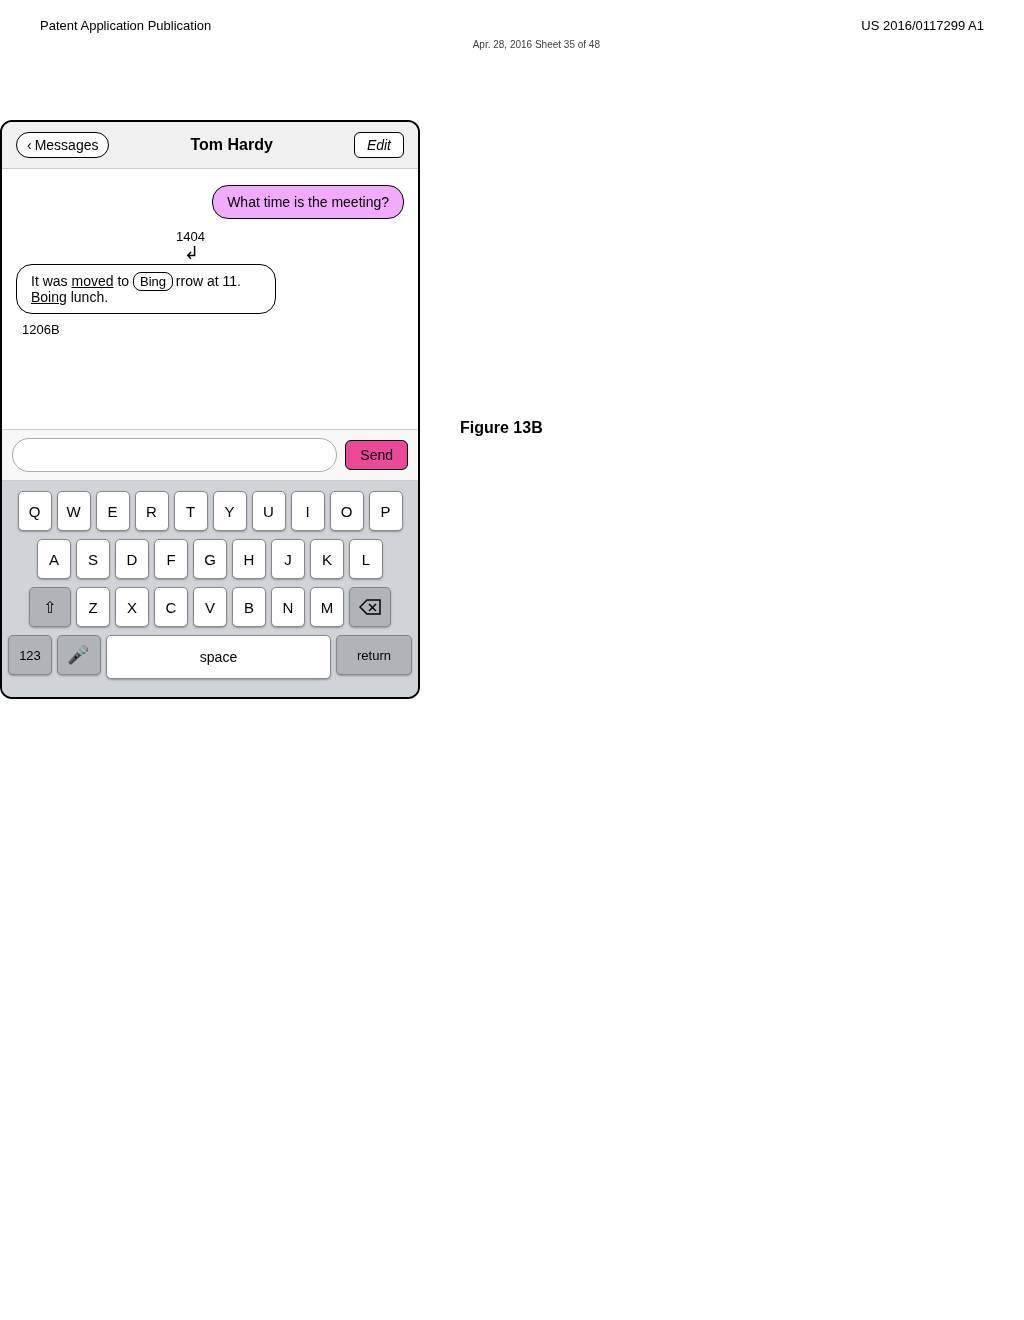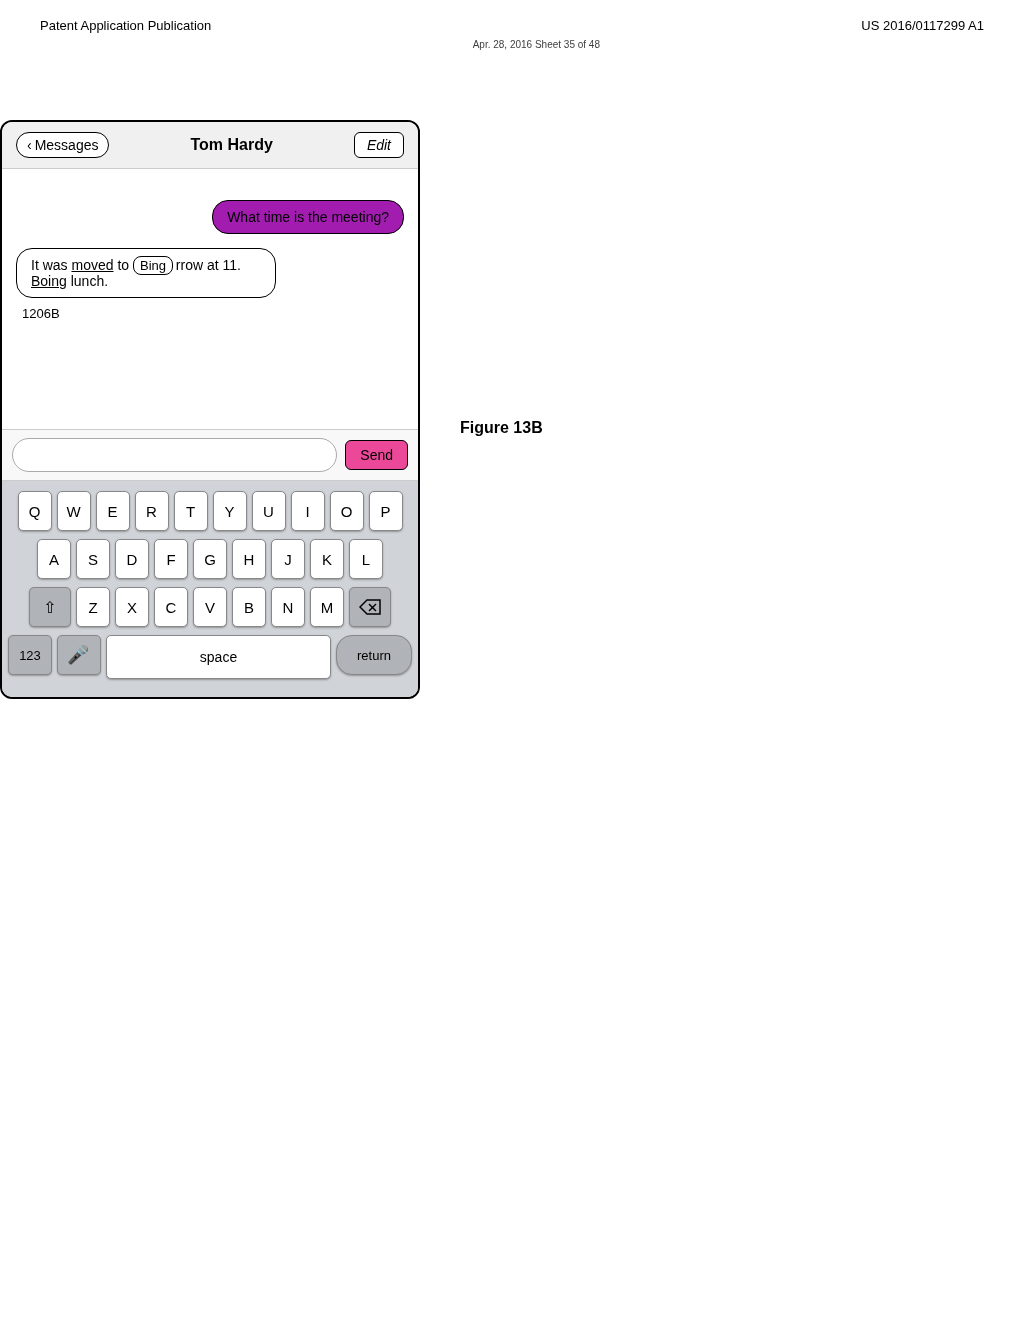--- a/index.html
+++ b/index.html
@@ -91,28 +91,27 @@
       position: relative;
     }
 
     
     .msg-outgoing {
       display: flex;
       justify-content: flex-end;
       margin-bottom: 14px;
     }
     .bubble-outgoing {
-      background: #a21caf;
+      background: #f0abfc;
       border: 1.5px solid #000;
       border-radius: 16px;
       padding: 8px 14px;
       font-size: 14px;
       max-width: 220px;
       color: #000;
-      margin-top: 15px;
     }
 
     
     .msg-incoming {
       display: flex;
       justify-content: flex-start;
       margin-bottom: 6px;
       position: relative;
     }
     .bubble-incoming {
@@ -236,21 +235,21 @@
       display: flex;
       align-items: center;
       justify-content: center;
       font-size: 14px;
       cursor: pointer;
       box-shadow: 0 1px 2px rgba(0,0,0,0.3);
     }
     .key-return {
       background: #b0b3b8;
       border: 1px solid #888;
-      border-radius: 16px;
+      border-radius: 5px;
       width: 76px;
       height: 40px;
       display: flex;
       align-items: center;
       justify-content: center;
       font-size: 13px;
       cursor: pointer;
       box-shadow: 0 1px 2px rgba(0,0,0,0.3);
     }
 
@@ -290,20 +289,24 @@
       </div>
 
       <div class="messages-area">
 
         <div class="msg-outgoing">
           <div class="bubble-outgoing">
             <span>What time is the meeting?</span>
           </div>
         </div>
 
+        <div style="position:relative; display:flex; flex-direction:column; align-items:flex-start; margin-left:160px; margin-bottom:2px; margin-top:-4px;">
+          <span style="font-size:13px; color:#000;">1404</span>
+          <span style="font-size:18px; line-height:1; margin-left:8px; color:#000;">↲</span>
+        </div>
 
         <div class="msg-incoming" style="position:relative;">
           <div class="bubble-incoming">
             <span>
               It was <span class="underline">moved</span> to&nbsp;<span style="border:1.5px solid #000; border-radius:8px; padding:1px 6px; font-size:13px; background:#fff;">Bing</span> rrow at 11. <span class="underline">Boing</span> lunch.
             </span>
           </div>
         </div>
 
         <div style="margin-left:4px; margin-top:4px;">

